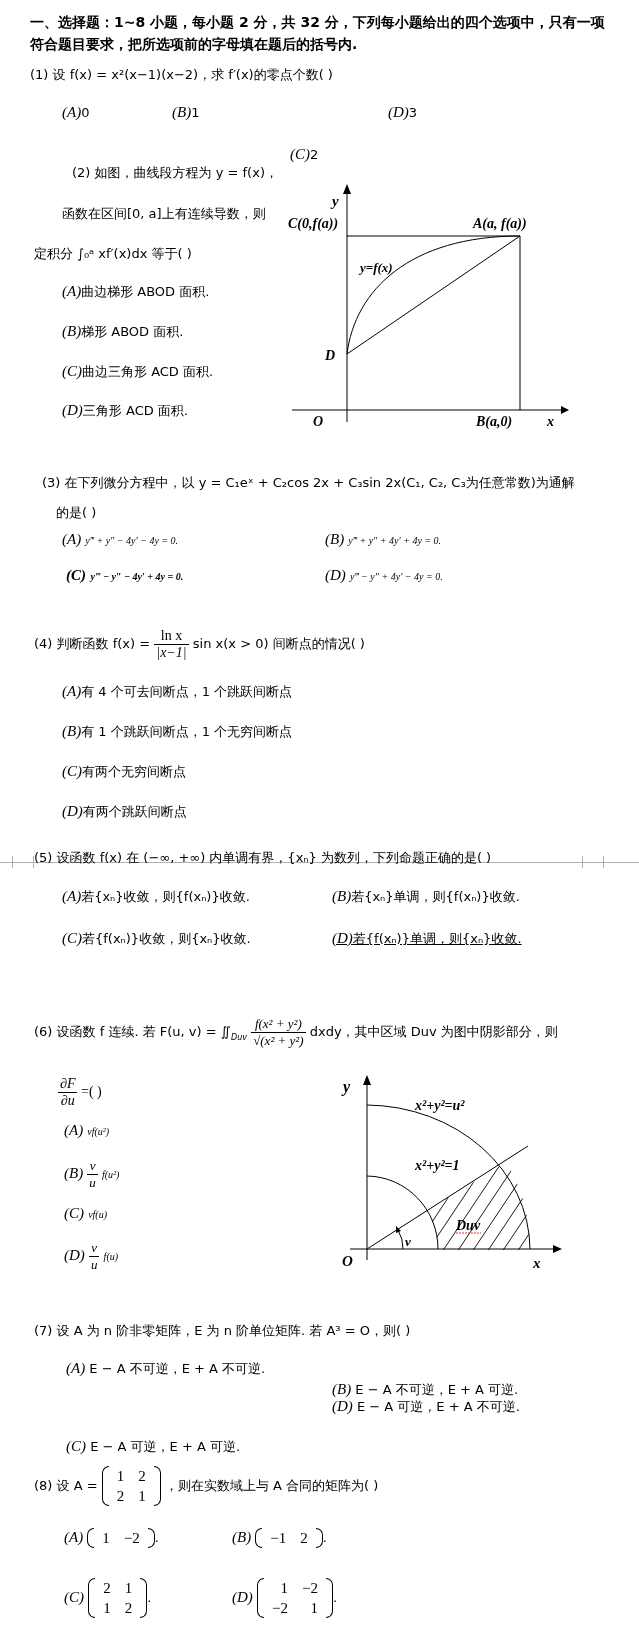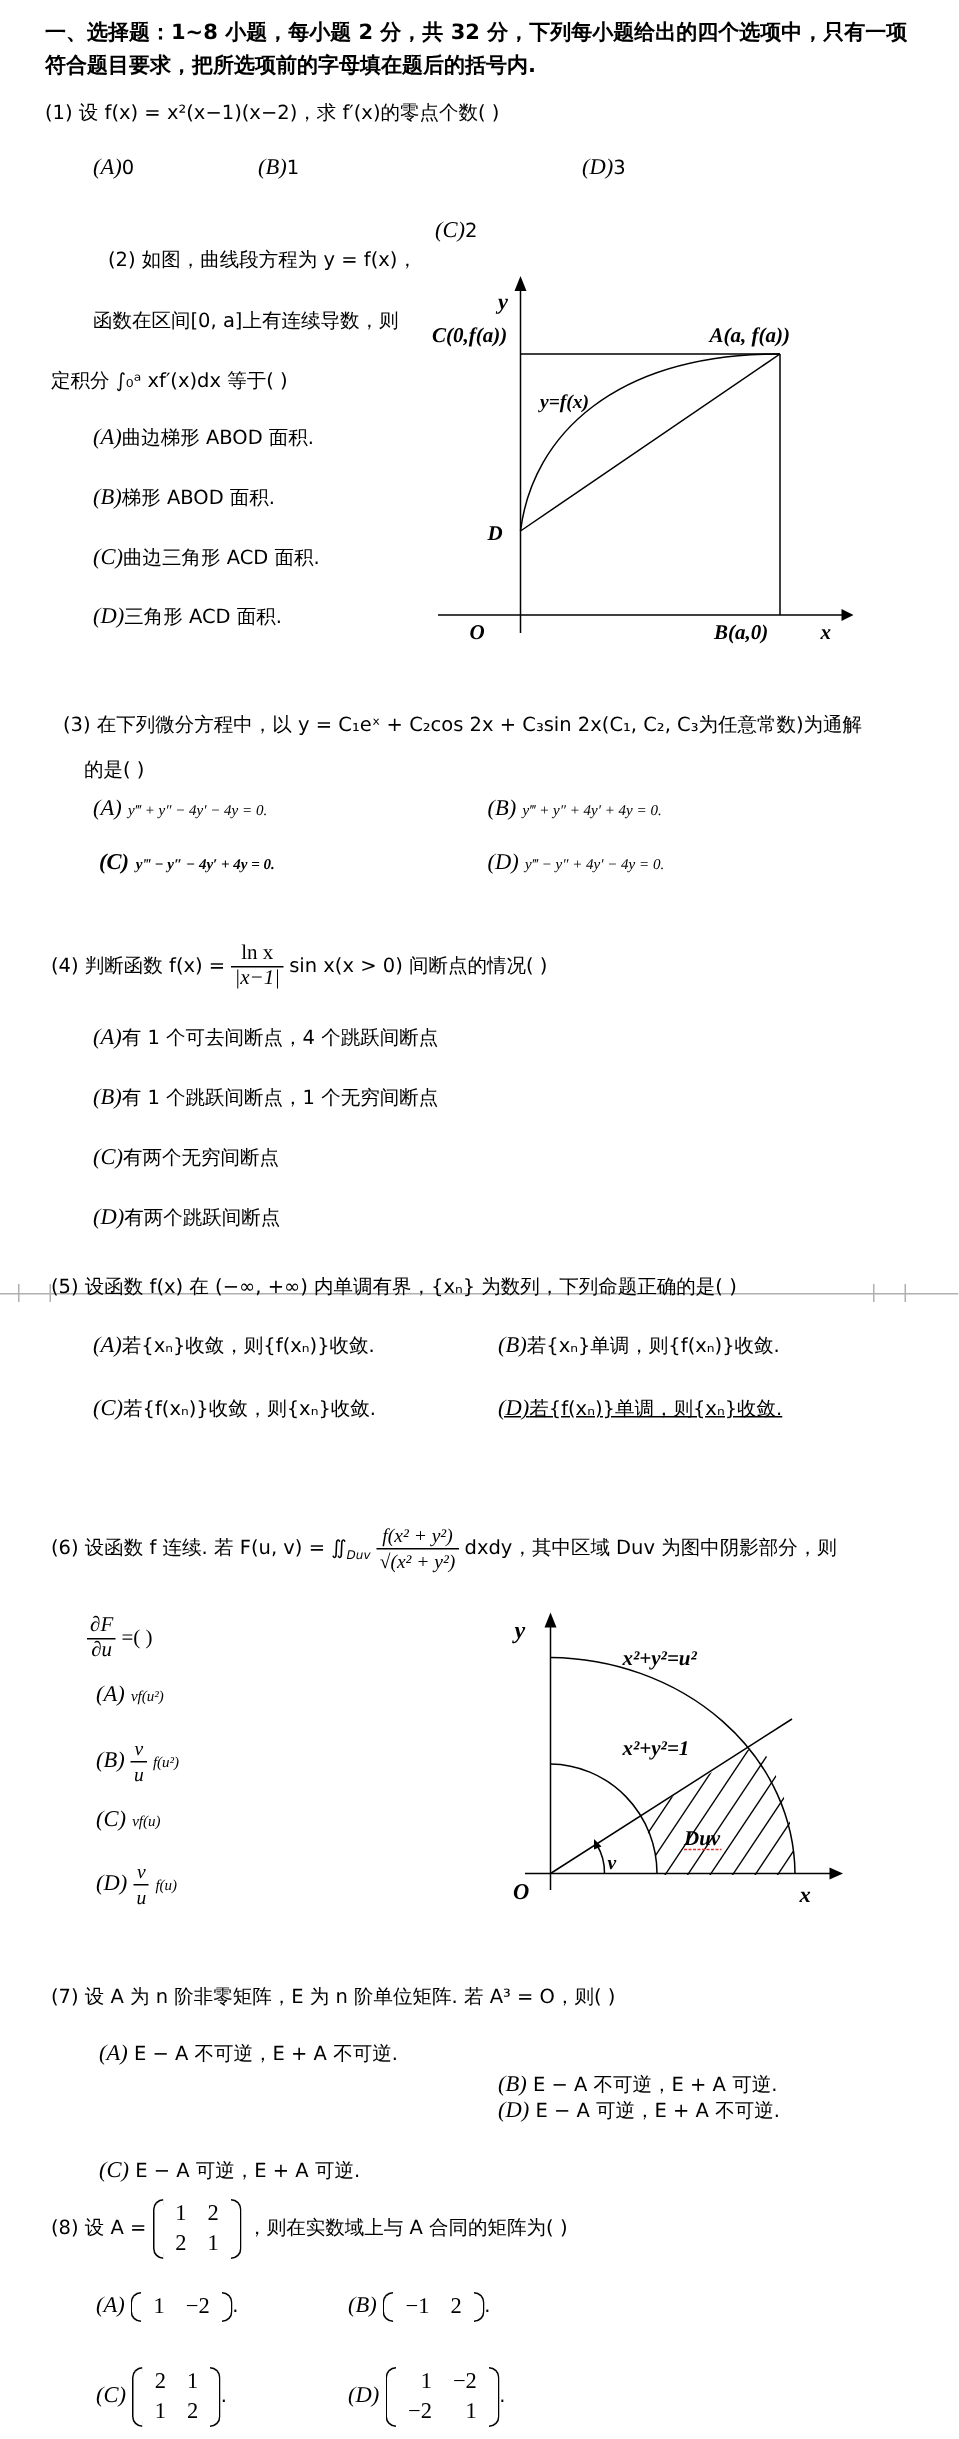--- a/index.html
+++ b/index.html
@@ -82,21 +82,21 @@
 
 <div class="abs q" style="left:34px;top:628px;">
   <span>(4)</span>
   <span>判断函数 f(x) =</span>
   <span class="frac" style="font-size:14px;">
     <span class="n">ln x</span>
     <span class="d" style="font-style:italic;">|x−1|</span>
   </span>
   <span>sin x(x &gt; 0) 间断点的情况(    )</span>
 </div>
-<div class="abs opt" style="left:62px;top:683px;"><span class="lbl">(A)</span><span>有 1 个可去间断点，4 个跳跃间断点</span></div>
+<div class="abs opt" style="left:62px;top:683px;"><span class="lbl">(A)</span><span>有 4 个可去间断点，1 个跳跃间断点</span></div>
 <div class="abs opt" style="left:62px;top:723px;"><span class="lbl">(B)</span><span>有 1 个跳跃间断点，1 个无穷间断点</span></div>
 <div class="abs opt" style="left:62px;top:763px;"><span class="lbl">(C)</span><span>有两个无穷间断点</span></div>
 <div class="abs opt" style="left:62px;top:803px;"><span class="lbl">(D)</span><span>有两个跳跃间断点</span></div>
 
 <div class="pagebreak"></div>
 <div class="pb-mark" style="left:12px;"></div>
 <div class="pb-mark" style="left:582px;"></div>
 
 <div class="abs q" style="left:34px;top:849px;">
   <span>(5)</span>

